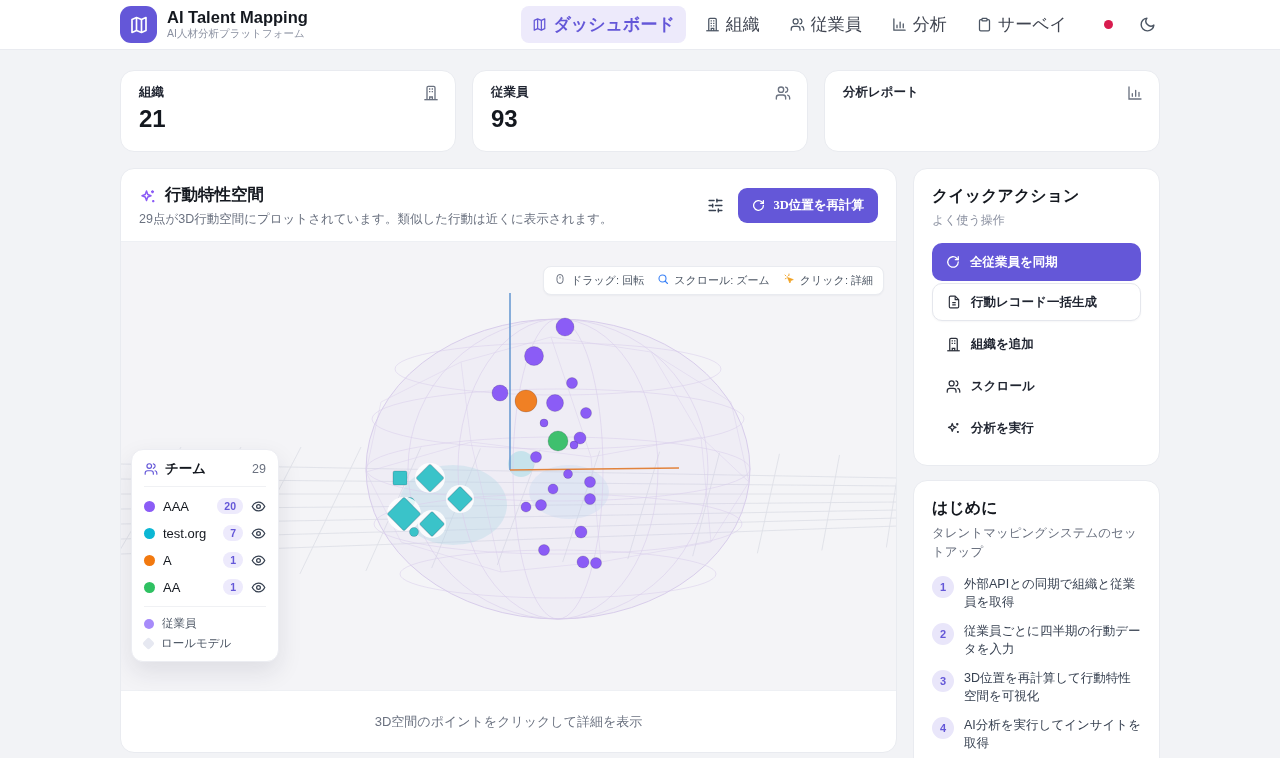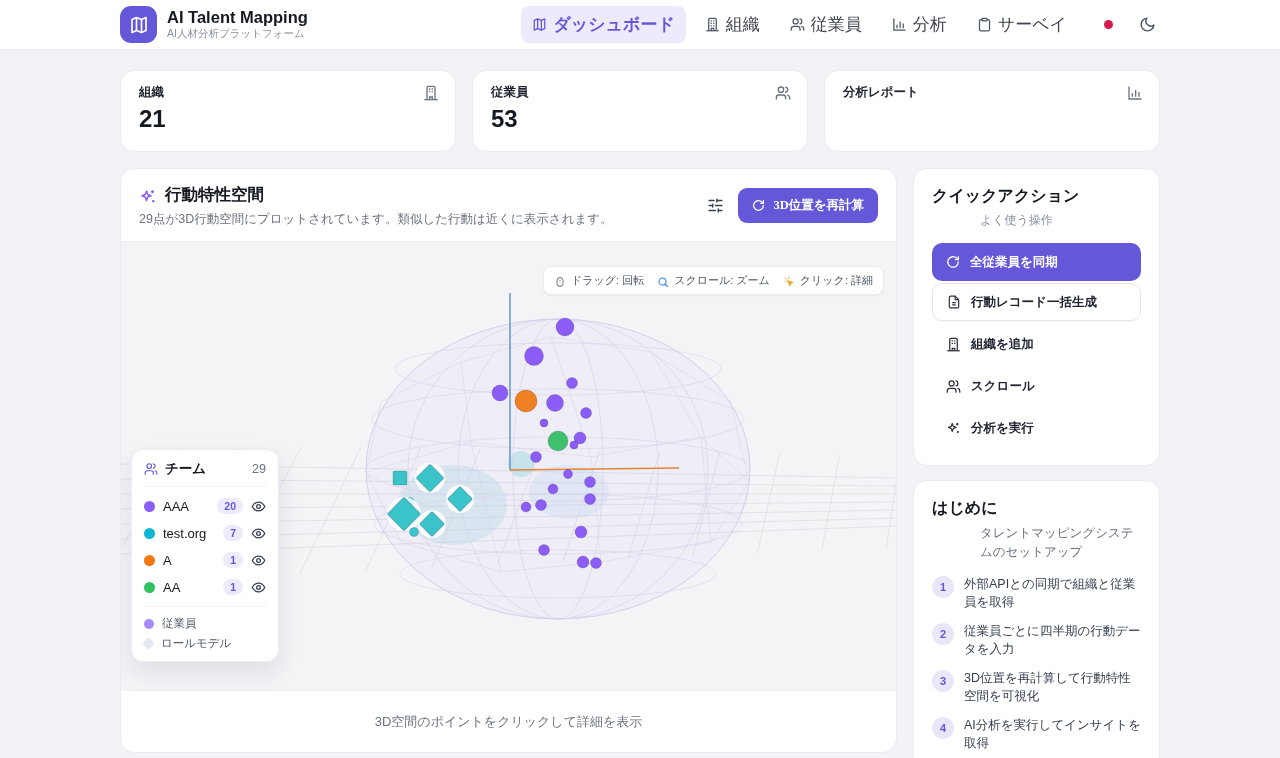--- a/index.html
+++ b/index.html
@@ -39,21 +39,21 @@
   .space-title-row { display:flex; align-items:flex-end; gap:8px; }
   .space-title { font-size:16.5px; font-weight:bold; color:#14181f; }
   .sparkle { color:#8b5cf6; }
   .space-sub { font-size:12.5px; color:#6b7280; margin-top:5px; }
   .space-head-right { display:flex; align-items:center; gap:14px; padding-top:4px; }
   .sliders-btn { color:#374151; cursor:pointer; display:flex; }
   .recalc-btn { display:flex; align-items:center; gap:8px; background:#6457d8; color:#fff; font-size:12.5px; font-weight:bold; border:none; border-radius:9px; padding:9px 14px; cursor:pointer; font-family:Liberation Serif, serif; }
 
   .plot-area { position:relative; height:450px; background:#f4f4f7; border-top:1px solid #eef0f4; border-bottom:1px solid #eef0f4; }
   .hint-bar { position:absolute; top:24px; right:12px; background:#fff; border:1px solid #e9ebf0; border-radius:8px; padding:6px 10px; display:flex; align-items:center; gap:13px; font-size:11px; color:#4b5563; box-shadow:0 1px 2px rgba(20,24,40,.04); }
-  .hint-item { display:flex; align-items:flex-end; gap:5px; }
+  .hint-item { display:flex; align-items:flex-start; gap:5px; }
   .hint-ico-gray { color:#6b7280; } .hint-ico-blue { color:#3b82f6; } .hint-ico-amber { color:#f0a224; }
 
   .legend-card { position:absolute; left:10px; top:207px; width:148px; background:#fff; border:1px solid #ecedf2; border-radius:12px; box-shadow:0 10px 24px rgba(25,30,60,.10); padding:10px 12px 10px; }
   .legend-head { display:flex; align-items:center; gap:7px; padding-bottom:8px; border-bottom:1px solid #f0f1f4; }
   .legend-title { font-size:13.5px; font-weight:bold; color:#14181f; }
   .legend-total { margin-left:auto; font-size:12.5px; color:#6b7280; }
   .lg-row { display:flex; align-items:center; gap:8px; margin-top:11px; }
   .lg-dot { width:11px; height:11px; border-radius:50%; flex:0 0 auto; }
   .lg-name { font-size:13px; color:#14181f; flex:1; white-space:nowrap; overflow:hidden; }
   .lg-badge { background:#edeafc; color:#6457d8; font-size:10.5px; font-weight:bold; border-radius:999px; padding:2px 7px; min-width:14px; text-align:center; }
@@ -63,21 +63,21 @@
   .lf-row:first-child { margin-top:0; }
   .lf-circle { width:10px; height:10px; border-radius:50%; background:#a78bfa; }
   .lf-diamond { width:9px; height:9px; background:#e6e8f1; transform:rotate(45deg); border-radius:2px; }
 
   .plot-foot { height:61px; display:flex; align-items:center; justify-content:center; font-size:13px; color:#6b7280; }
 
   
   .right-col { width:247px; display:flex; flex-direction:column; gap:14px; }
   .side-card { background:#fff; border:1px solid #e9ebf0; border-radius:14px; padding:17px 18px 18px; }
   .side-title { font-size:16px; font-weight:bold; color:#14181f; }
-  .side-sub { font-size:12px; color:#8a90a0; margin-top:5px;margin-left:48px; }
+  .side-sub { font-size:12px; color:#8a90a0; margin-top:5px; }
   .qa-btn { width:100%; display:flex; align-items:center; gap:10px; border-radius:10px; height:38px; padding:0 14px; font-size:12.5px; font-weight:bold; cursor:pointer; font-family:inherit; }
   .qa-primary { background:#6457d8; color:#fff; border:none; margin-top:14px; }
   .qa-secondary { background:#fff; color:#1f2430; border:1px solid #e5e7ed; margin-top:2px; box-shadow:0 1px 2px rgba(20,24,40,.04); }
   .qa-ghost { background:transparent; border:none; margin-top:4px; color:#1f2430; }
   .qa-ghost .qico, .qa-secondary .qico { color:#2b2f3a; }
 
   .gs-steps { margin-top:13px; }
   .gs-step { display:flex; gap:10px; margin-top:11px; align-items:flex-start; }
   .gs-badge { width:22px; height:22px; border-radius:50%; background:#e9e6fa; color:#6457d8; font-size:11px; font-weight:bold; display:flex; align-items:center; justify-content:center; flex:0 0 auto; margin-top:1px; }
   .gs-text { font-size:12.5px; color:#374151; line-height:1.45; }
@@ -166,21 +166,21 @@
       <span class="stat-ico">
           <svg width="16" height="16" viewBox="0 0 24 24" fill="none" stroke="currentColor" stroke-width="2">
             <path d="M6 22V4a2 2 0 0 1 2-2h8a2 2 0 0 1 2 2v18"></path>
             <path d="M2 22h20"></path>
             <path d="M9 6h2M13 6h2M9 10h2M13 10h2M10 22v-4h4v4"></path>
           </svg>
         </span>
     </div>
     <div class="stat-card">
       <div class="stat-label">従業員</div>
-      <div class="stat-value">53</div>
+      <div class="stat-value">93</div>
       <span class="stat-ico">
           <svg width="16" height="16" viewBox="0 0 24 24" fill="none" stroke="currentColor" stroke-width="2" stroke-linecap="round">
             <circle cx="9" cy="7" r="4"></circle>
             <path d="M2 21v-2a4 4 0 0 1 4-4h6a4 4 0 0 1 4 4v2"></path>
             <path d="M16 3.1a4 4 0 0 1 0 7.8M22 21v-2a4 4 0 0 0-3-3.9"></path>
           </svg>
         </span>
     </div>
     <div class="stat-card">
       <div class="stat-label">分析レポート</div>

